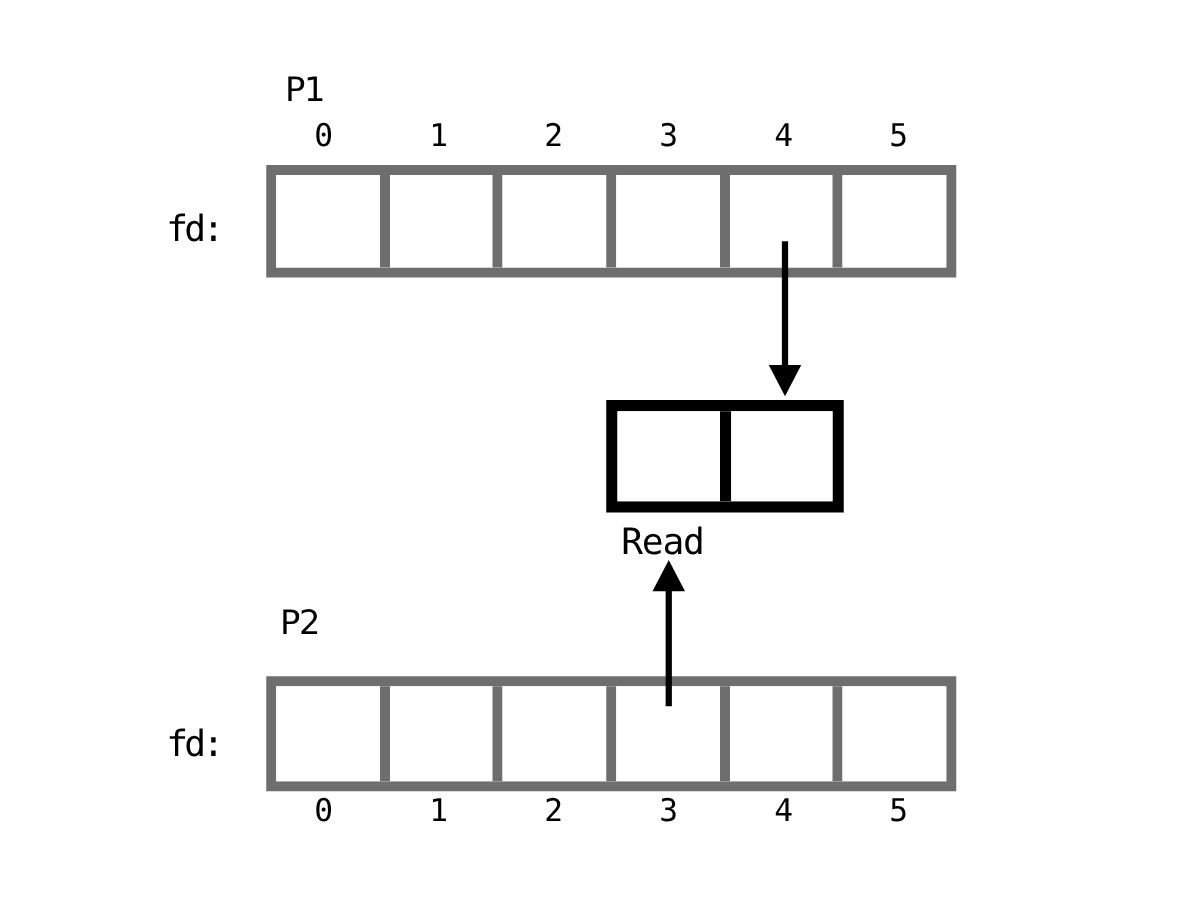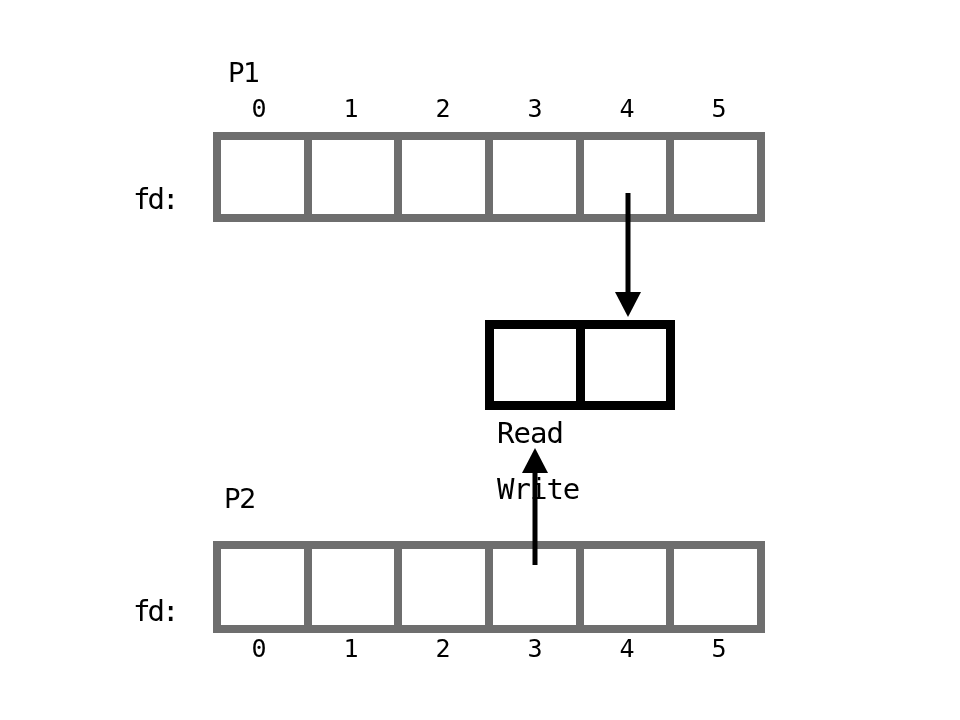--- a/index.html
+++ b/index.html
@@ -26,21 +26,20 @@
   }
   .p1-title { left: 228px; top: 57px; }
   .p2-title { left: 224px; top: 483px; }
 
   .fd-label {
     position: absolute;
     font-family: "DejaVu Sans Mono", monospace;
     font-size: 29px;
     line-height: 34px;
     letter-spacing: -3px;
-    margin-top: 16px;
   }
   .p1-fd { left: 133px; top: 166px; }
   .p2-fd { left: 133px; top: 578px; }
 
   .index-row {
     position: absolute;
     left: 213px;
     width: 552px;
     height: 28px;
     display: flex;
@@ -95,21 +94,20 @@
     position: absolute;
     left: 497px;
     top: 416px;
     display: flex;
     gap: 22px;
     font-family: "DejaVu Sans Mono", monospace;
     font-size: 29px;
     line-height: 34px;
     letter-spacing: -1px;
     white-space: nowrap;
-    flex-direction: column;
   }
 
   .arrows-layer {
     position: absolute;
     left: 0;
     top: 0;
     width: 960px;
     height: 720px;
     pointer-events: none;
   }
@@ -141,21 +139,20 @@
     <div class="cell"></div>
   </div>
 
   <div class="pipe-box">
     <div class="cell"></div>
     <div class="cell"></div>
   </div>
 
   <div class="pipe-labels">
     <span>Read</span>
-    <span>Write</span>
   </div>
 
   <div class="proc-title p2-title">P2</div>
 
   <div class="fd-label p2-fd">fd:</div>
 
   <div class="fd-row p2-row">
     <div class="cell"></div>
     <div class="cell"></div>
     <div class="cell"></div>

